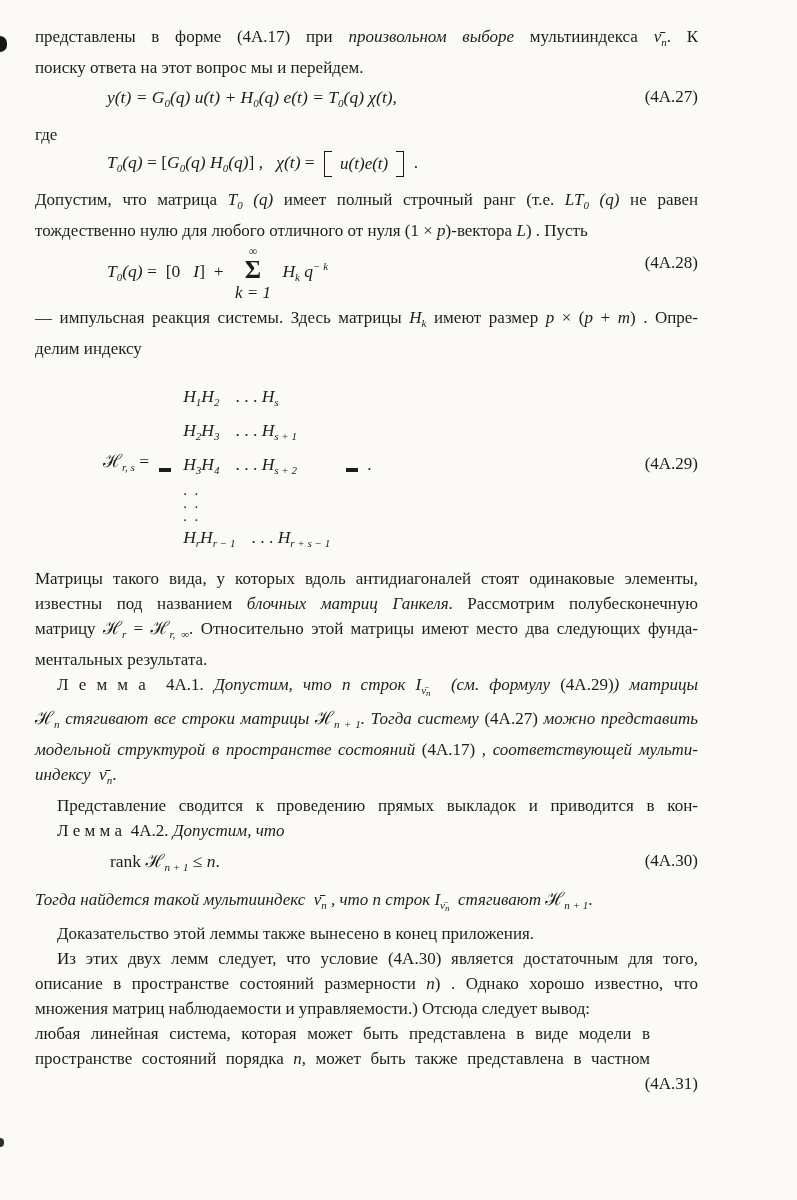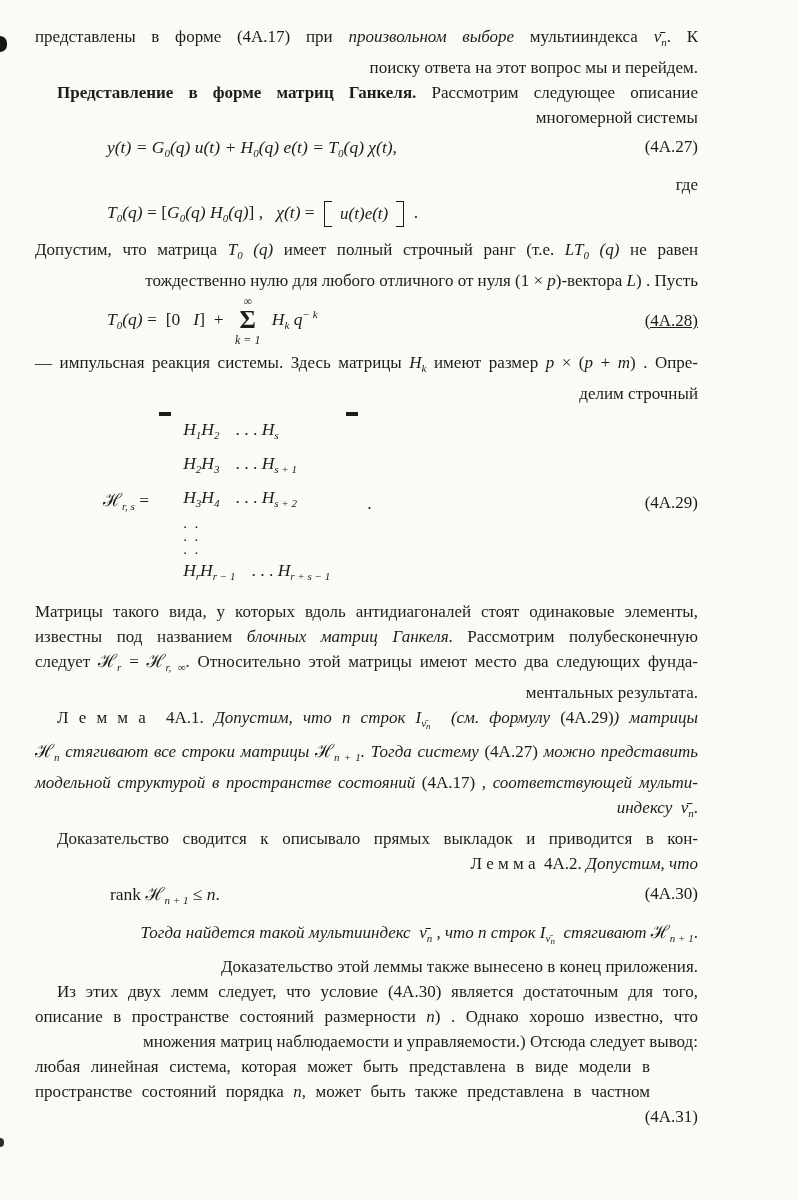--- a/index.html
+++ b/index.html
@@ -6,58 +6,58 @@
   body{
     width:797px;height:1200px;overflow:hidden;
     background:#fbfaf6;color:#1d1c1a;
     font-family:"Liberation Serif","DejaVu Serif",serif;
     position:relative;
   }
   .page{position:relative;width:730px;height:1200px;box-sizing:border-box;
     padding:24px 32px 0 35px;}
   .content{position:relative;}
   
-  .line{font-size:17px;line-height:25px;position:relative;text-align:right;}
+  .line{font-size:17px;line-height:25px;position:relative;}
   .line.j{text-align:justify;text-align-last:justify;}
   .line.ind{text-indent:22px;}
   
   .rn{font-style:normal;}
   .ri,.rf{font-style:italic;}
   .rb{font-weight:700;}
   .rs{font-style:normal;font-size:18px;}
   .sb,.sbi{font-size:11px;font-style:italic;vertical-align:-4px;}
   .ssb{font-size:9px;font-style:italic;vertical-align:-6px;}
   .sp{font-size:11px;font-style:italic;vertical-align:7px;}
   .gap{display:inline-block;width:16px;}
   
   .formula{position:relative;font-size:17.5px;line-height:26px;margin:3px 0 5px 72px;}
   .formula.f27{margin:4px 0 6px 72px;}
   .formula.ft0{margin:2px 0 6px 72px;}
   .formula.f28{margin:2px 0 4px 72px;}
   .formula.f30{margin:5px 0 7px 75px;}
   .ftag{position:absolute;right:0;top:0;font-style:normal;font-size:17px;line-height:26px;}
-  .f28 .ftag{top:13px;text-decoration:underline;}
+  .f28 .ftag{top:5px;}
   .mat-f .ftag{top:50%;transform:translateY(-50%);}
   
   .sum{display:inline-flex;flex-direction:column;align-items:center;vertical-align:middle;
     line-height:1;margin:0 7px;}
   .sum-top{font-size:12px;}
   .sum-sig{font-size:25px;font-weight:600;line-height:1;}
-  .sum-bot{font-size:12px;font-style:italic;margin-top:2px;white-space:nowrap;}
+  .sum-bot{font-size:17px;font-style:italic;margin-top:2px;white-space:nowrap;}
   
   .vec{display:inline-flex;align-items:stretch;vertical-align:middle;margin:0 5px;}
   .vb{width:7px;border:1.7px solid #1d1c1a;}
   .vb.l{border-right:none;}
   .vb.r{border-left:none;}
   .vrows{display:flex;flex-direction:row;padding:1px 8px;font-style:italic;
     line-height:24px;font-size:17px;text-align:left;}
   
   .mat-f{display:flex;align-items:center;margin:6px 0 6px 68px;position:relative;}
   .mlabel{margin-right:10px;white-space:nowrap;font-size:17.5px;}
-  .mat{display:inline-flex;align-items:flex-start;}
+  .mat{display:inline-flex;align-items:center;margin-top:12px;}
   .mb{width:10px;border:2px solid #1d1c1a;}
   .mb.l{border-right:none;}
   .mb.r{border-left:none;}
   .mrows{display:flex;flex-direction:column;justify-content:center;padding:3px 16px 3px 12px;}
   .mrow{line-height:28px;font-size:17.5px;white-space:nowrap;font-style:normal;}
   .mrow.d{line-height:13px;font-size:15px;}
   .mafter{margin-left:9px;font-size:17.5px;}
   
   .quote{margin-right:48px;}
   .quote .ftag{right:-48px;}
@@ -71,24 +71,20 @@
 <body>
 
 <div class="page">
   <div class="speck-a"></div>
   <div class="speck-b"></div>
   <div id="content" class="content">
       <div class="para">
         <div class="line j"><span class="rn">представлены в форме (4А.17) при </span><span class="ri">произвольном выборе</span><span class="rn"> мультииндекса </span><span class="ri">ν̄</span><span class="sbi">n</span><span class="rn">. К</span></div>
         <div class="line"><span class="rn">поиску ответа на этот вопрос мы и перейдем.</span></div>
       </div>
-      <div class="para">
-        <div class="line j ind"><span class="rb">Представление в форме матриц Ганкеля.</span><span class="rn"> Рассмотрим следующее описание</span></div>
-        <div class="line"><span class="rn">многомерной системы</span></div>
-      </div>
       <div class="formula f27"><span class="rf">y(t) = G</span><span class="sb">0</span><span class="rf">(q) u(t) + H</span><span class="sb">0</span><span class="rf">(q) e(t) = T</span><span class="sb">0</span><span class="rf">(q) χ(t),</span><span class="ftag">(4А.27)</span></div>
       <div class="para">
         <div class="line"><span class="rn">где</span></div>
       </div>
       <div class="formula ft0"><span class="rf">T</span><span class="sb">0</span><span class="rf">(q)</span><span class="rn"> = [</span><span class="rf">G</span><span class="sb">0</span><span class="rf">(q)&nbsp;H</span><span class="sb">0</span><span class="rf">(q)</span><span class="rn">] ,&nbsp;&nbsp;&nbsp;</span><span class="rf">χ(t)</span><span class="rn"> = </span><span class="vec">
           <span class="vb l"></span>
           <span class="vrows">
             <span class="vrow">u(t)</span>
             <span class="vrow">e(t)</span>
           </span>
@@ -98,21 +94,21 @@
         <div class="line j"><span class="rn">Допустим, что матрица </span><span class="rf">T</span><span class="sb">0</span><span class="rf">&nbsp;(q)</span><span class="rn"> имеет полный строчный ранг (т.е. </span><span class="rf">LT</span><span class="sb">0</span><span class="rf">&nbsp;(q)</span><span class="rn"> не равен</span></div>
         <div class="line"><span class="rn">тождественно нулю для любого отличного от нуля (1 × </span><span class="ri">p</span><span class="rn">)-вектора </span><span class="ri">L</span><span class="rn">) . Пусть</span></div>
       </div>
       <div class="formula f28"><span class="rf">T</span><span class="sb">0</span><span class="rf">(q)</span><span class="rn"> =&nbsp; [0&nbsp;&nbsp; </span><span class="ri">I</span><span class="rn">]&nbsp; + </span><span class="sum">
           <span class="sum-top">∞</span>
           <span class="sum-sig">Σ</span>
           <span class="sum-bot">k = 1</span>
         </span><span class="rf">&nbsp;H</span><span class="sb">k</span><span class="rf">&nbsp;q</span><span class="sp">− k</span><span class="ftag">(4А.28)</span></div>
       <div class="para">
         <div class="line j"><span class="rn">— импульсная реакция системы. Здесь матрицы </span><span class="rf">H</span><span class="sb">k</span><span class="rn"> имеют размер </span><span class="ri">p</span><span class="rn"> × (</span><span class="ri">p</span><span class="rn"> + </span><span class="ri">m</span><span class="rn">) . Опре-</span></div>
-        <div class="line"><span class="rn">делим строчный</span></div>
+        <div class="line"><span class="rn">делим индексу</span></div>
       </div>
       <div class="formula mat-f f29">
         <span class="mlabel"><span class="rs">ℋ</span><span class="sb">r, s</span><span class="rn">&nbsp;=</span></span>
         <span class="mat">
           <span class="mb l"></span>
           <span class="mrows">
             <div class="mrow"><span class="rf">H</span><span class="sb">1</span><span class="rf">H</span><span class="sb">2</span><span class="gap"></span><span class="rn">. . . </span><span class="rf">H</span><span class="sb">s</span></div>
             <div class="mrow"><span class="rf">H</span><span class="sb">2</span><span class="rf">H</span><span class="sb">3</span><span class="gap"></span><span class="rn">. . . </span><span class="rf">H</span><span class="sb">s + 1</span></div>
             <div class="mrow"><span class="rf">H</span><span class="sb">3</span><span class="rf">H</span><span class="sb">4</span><span class="gap"></span><span class="rn">. . . </span><span class="rf">H</span><span class="sb">s + 2</span></div>
             <div class="mrow d"><span class="rn">.&nbsp;&nbsp;.</span></div>
@@ -121,31 +117,31 @@
             <div class="mrow"><span class="rf">H</span><span class="sb">r</span><span class="rf">H</span><span class="sb">r − 1</span><span class="gap"></span><span class="rn">. . . </span><span class="rf">H</span><span class="sb">r + s − 1</span></div>
           </span>
           <span class="mb r"></span>
         </span>
         <span class="mafter">.</span>
         <span class="ftag">(4А.29)</span>
       </div>
       <div class="para">
         <div class="line j"><span class="rn">Матрицы такого вида, у которых вдоль антидиагоналей стоят одинаковые элементы,</span></div>
         <div class="line j"><span class="rn">известны под названием </span><span class="ri">блочных матриц Ганкеля</span><span class="rn">. Рассмотрим полубесконечную</span></div>
-        <div class="line j"><span class="rn">следует </span><span class="rs">ℋ</span><span class="sb">r</span><span class="rn"> = </span><span class="rs">ℋ</span><span class="sb">r, ∞</span><span class="rn">. Относительно этой матрицы имеют место два следующих фунда-</span></div>
+        <div class="line j"><span class="rn">матрицу </span><span class="rs">ℋ</span><span class="sb">r</span><span class="rn"> = </span><span class="rs">ℋ</span><span class="sb">r, ∞</span><span class="rn">. Относительно этой матрицы имеют место два следующих фунда-</span></div>
         <div class="line"><span class="rn">ментальных результата.</span></div>
       </div>
       <div class="para">
         <div class="line j ind"><span class="rn">Л е м м а&nbsp; 4А.1. </span><span class="ri">Допустим, что n строк I</span><span class="sbi">ν̄</span><span class="ssb">n</span><span class="ri">&nbsp; (см. формулу </span><span class="rn">(4А.29)</span><span class="ri">) матрицы</span></div>
         <div class="line j"><span class="rs">ℋ</span><span class="sb">n</span><span class="ri"> стягивают все строки матрицы </span><span class="rs">ℋ</span><span class="sb">n + 1</span><span class="ri">. Тогда систему </span><span class="rn">(4А.27)</span><span class="ri"> можно представить</span></div>
         <div class="line j"><span class="ri">модельной структурой в пространстве состояний </span><span class="rn">(4А.17)</span><span class="ri"> , соответствующей мульти-</span></div>
         <div class="line"><span class="ri">индексу&nbsp; ν̄</span><span class="sbi">n</span><span class="rn">.</span></div>
       </div>
       <div class="para">
-        <div class="line j ind"><span class="rn">Доказательство сводится к описывало прямых выкладок и приводится в кон-</span></div>
+        <div class="line j ind"><span class="rn">Представление сводится к проведению прямых выкладок и приводится в кон-</span></div>
       </div>
       <div class="para">
         <div class="line ind"><span class="rn">Л е м м а&nbsp; 4А.2. </span><span class="ri">Допустим, что</span></div>
       </div>
       <div class="formula f30"><span class="rn">rank&nbsp;</span><span class="rs">ℋ</span><span class="sb">n + 1</span><span class="rn"> ≤ </span><span class="ri">n</span><span class="rn">.</span><span class="ftag">(4А.30)</span></div>
       <div class="para">
         <div class="line"><span class="ri">Тогда найдется такой мультииндекс&nbsp; ν̄</span><span class="sbi">n</span><span class="ri"> , что n строк I</span><span class="sbi">ν̄</span><span class="ssb">n</span><span class="ri">&nbsp; стягивают </span><span class="rs">ℋ</span><span class="sb">n + 1</span><span class="rn">.</span></div>
       </div>
       <div class="para">
         <div class="line ind"><span class="rn">Доказательство этой леммы также вынесено в конец приложения.</span></div>

